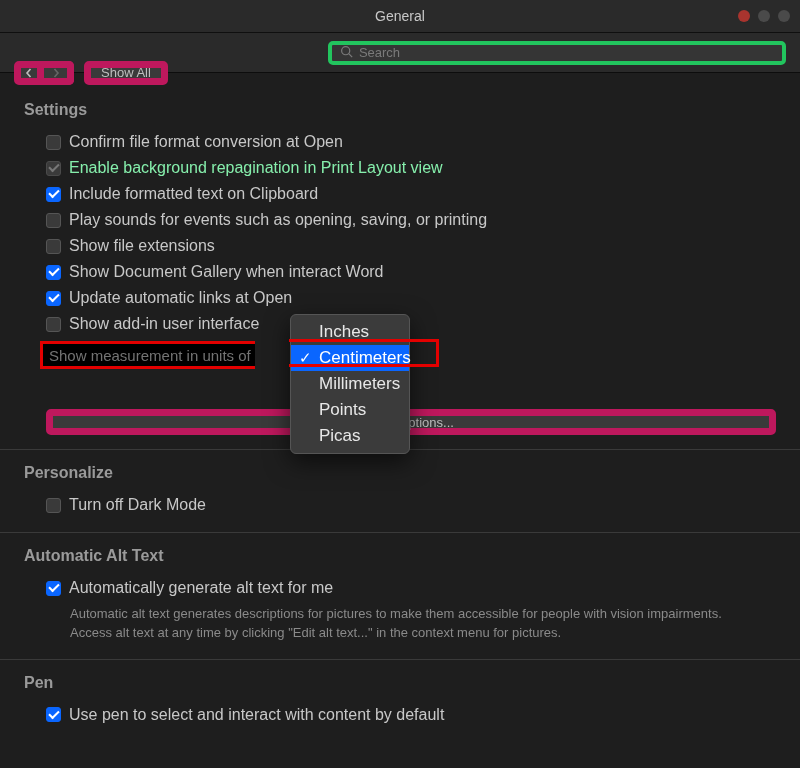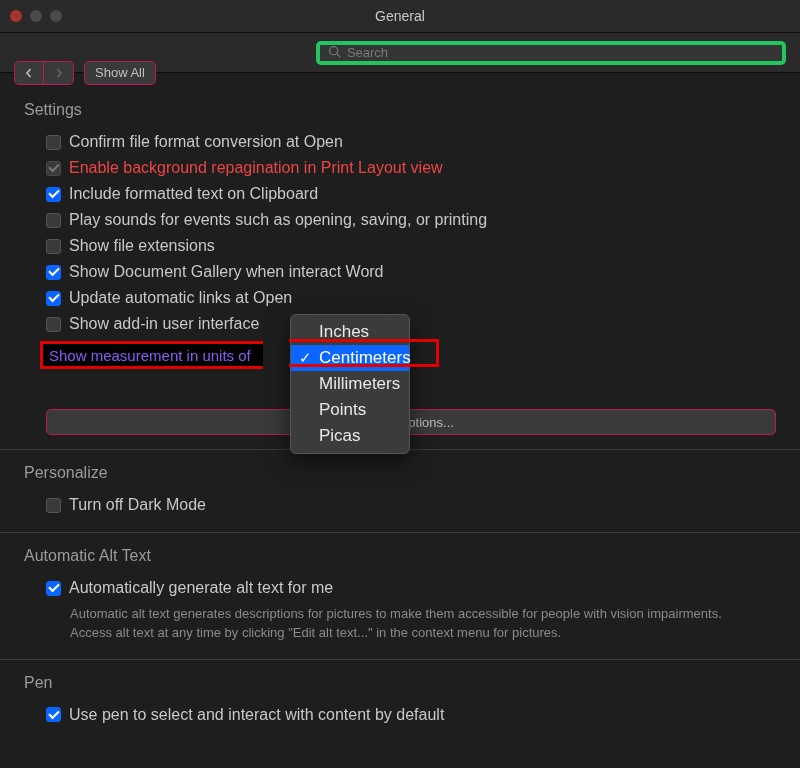--- a/index.html
+++ b/index.html
@@ -14,20 +14,21 @@
     position: relative;
   }
   .titlebar {
     height: 28px;
     background: #2a2a2a;
     display: flex;
     align-items: center;
     padding: 16px 10px;
     position: relative;
     border-bottom: 1px solid #0f0f0f;
+    justify-content: flex-end;
   }
   .traffic-lights { display: flex; gap: 8px; }
   .tl { width: 12px; height: 12px; border-radius: 50%; }
   .tl.close { background: #a8342e; }
   .tl.min { background: #4a4a4a; }
   .tl.max { background: #4a4a4a; }
   .title {
     position: absolute;
     left: 0; right: 0;
     text-align: center;
@@ -40,21 +41,21 @@
     background: #2a2a2a;
     border-bottom: 1px solid #0d0d0d;
     display: flex;
     align-items: center;
     padding: 0 14px;
     gap: 10px;
   }
   .navbtns { display: flex; gap: 0; }
   .btn {
     background: #3a3a3a;
-    border: 1px solid #be185d;
+    border: 7px solid #be185d;
     color: #bfbfbf;
     border-radius: 5px;
     height: 24px;
     display: flex;
     align-items: center;
     justify-content: center;
     font-size: 13px;
     padding: 0 10px;
     cursor: default;
     margin-top: 40px;
@@ -76,33 +77,33 @@
     font-size: 13px;
     gap: 6px;
     margin-left: 150px;
   }
   .searchbox svg { width: 13px; height: 13px; }
   .content {
     padding: 28px 24px 10px 24px;
   }
   .section-title {
     color: #9a9a9a;
-    font-weight: 400;
+    font-weight: 700;
     font-size: 16px;
     margin-bottom: 10px;
   }
   .row {
     display: flex;
     align-items: center;
     gap: 8px;
     padding: 4px 0 4px 22px;
     font-size: 16px;
     color: #c8c8c8;
   }
-  .row.disabled { color: #ef4444; }
+  .row.disabled { color: #86efac; }
   .chk {
     width: 15px; height: 15px;
     border-radius: 3px;
     background: #3a3a3a;
     border: 1px solid #555;
     flex-shrink: 0;
     display: flex;
     align-items: center;
     justify-content: center;
   }
@@ -126,22 +127,22 @@
   }
   .desc {
     color: #8a8a8a;
     font-size: 13px;
     line-height: 1.45;
     padding: 4px 10px 2px 46px;
   }
   .highlight-row {
     position: relative;
     background: #000;
-    color: #8b5cf6;
-    padding: 3px 12px 3px 6px;
+    color: #737373;
+    padding: 3px 4px 3px 6px;
     margin-left: 16px;
     display: inline-flex;
     align-items: center;
     border: 3px solid #e30000;
     border-right: none;
     height: 28px;
     justify-content: center;
   }
   .dropdown {
     position: absolute;

